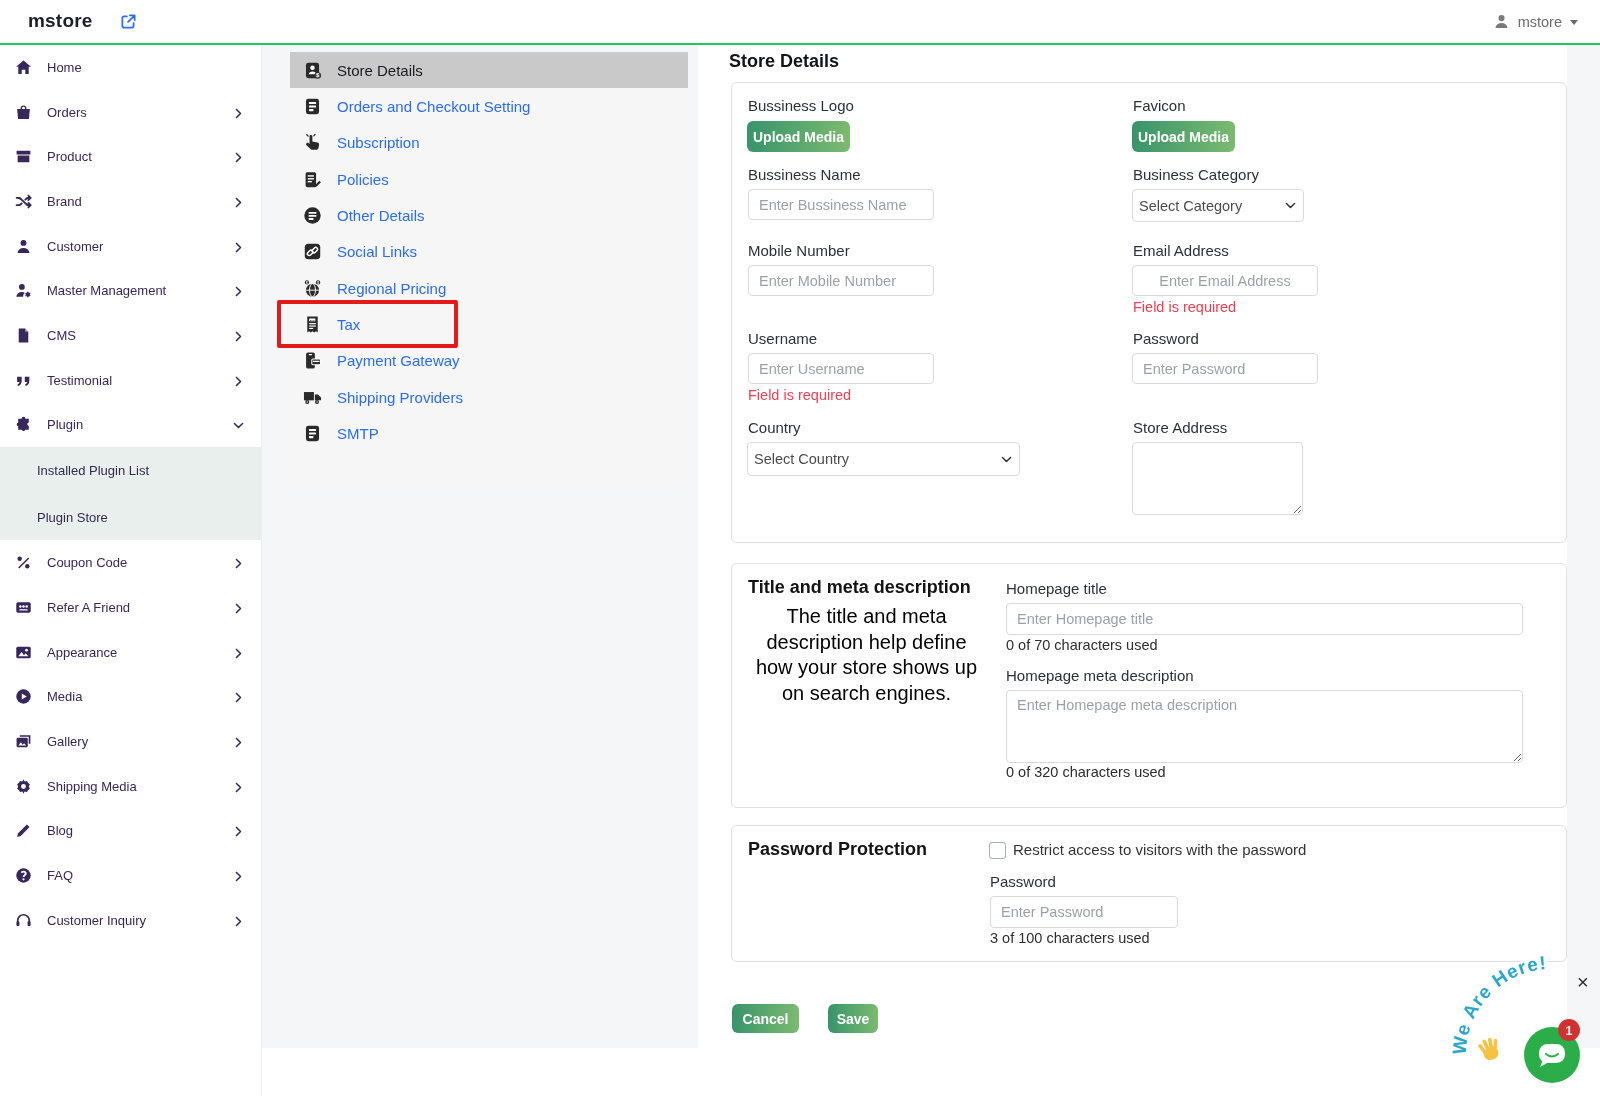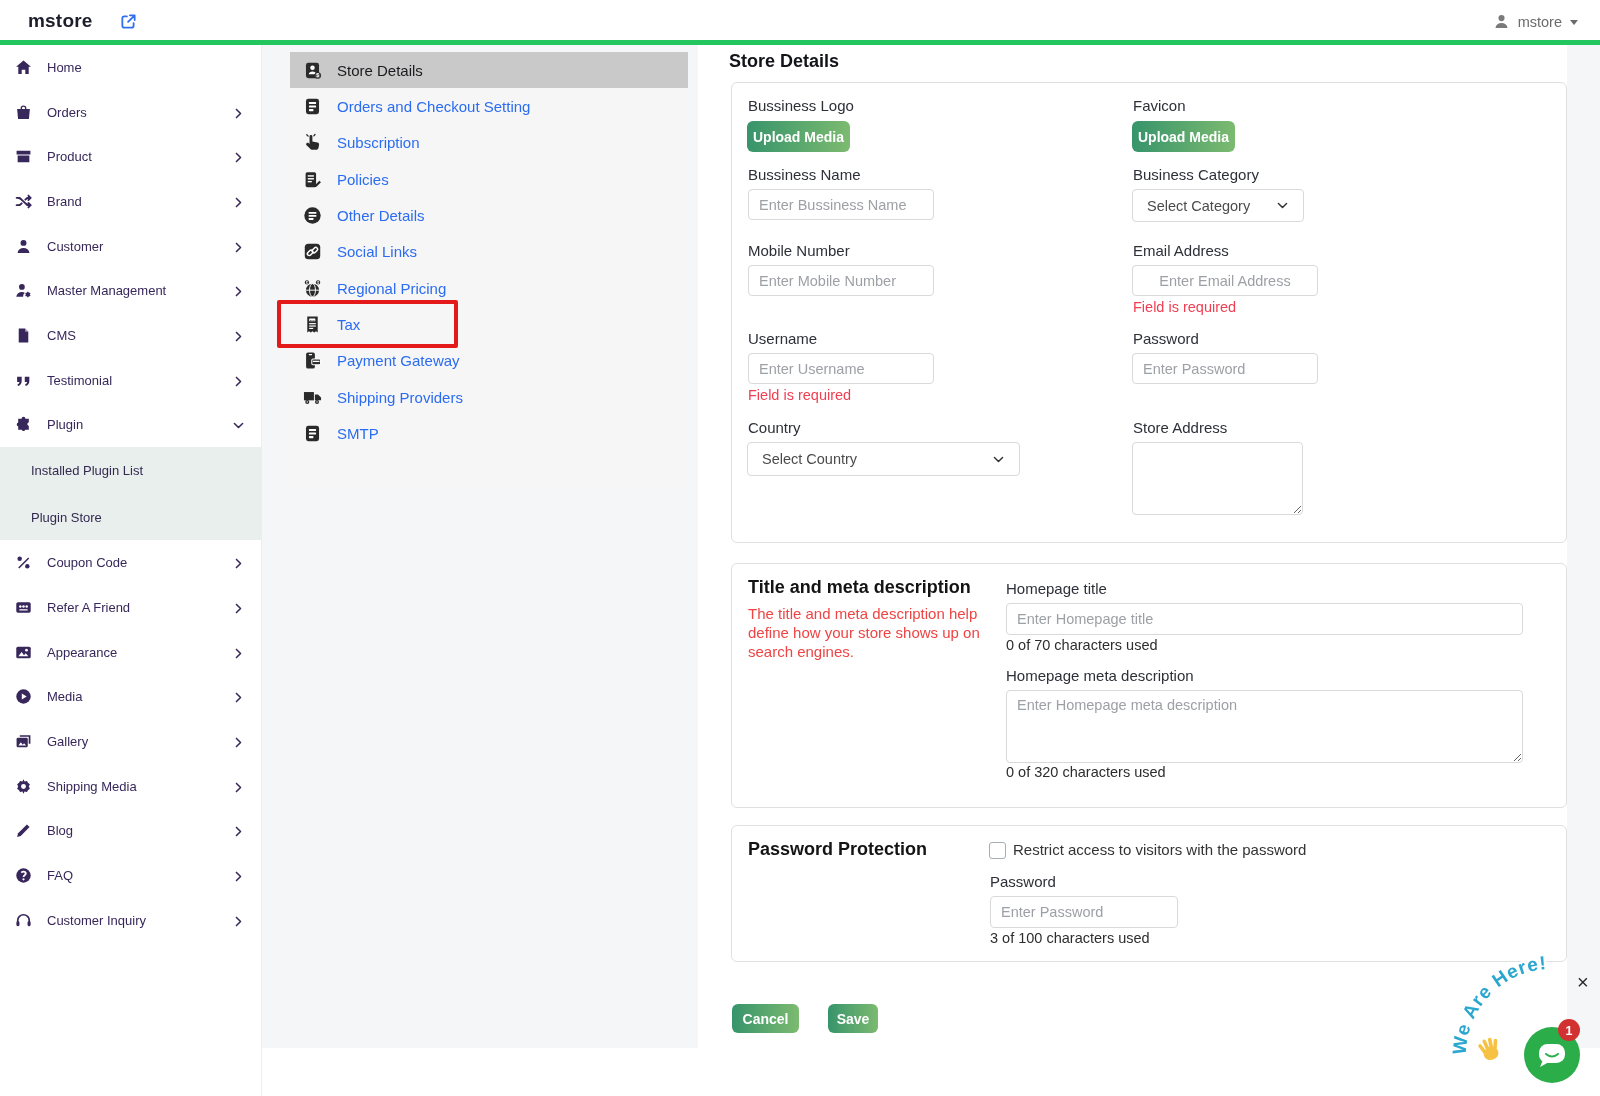--- a/index.html
+++ b/index.html
@@ -1,21 +1,21 @@
 <!DOCTYPE html>
 <html><head>
 <meta charset="utf-8">
 <style>
   * { margin:0; padding:0; box-sizing:border-box; }
   html,body { background:#fff; }
   body { font-family:"Liberation Sans", sans-serif; }
   #app { position:relative; width:1600px; height:1096px; background:#fff; overflow:hidden; }
 
   
-  .header { position:absolute; left:0; top:0; width:1600px; height:45px; background:#fff; border-bottom:5px solid #22c55e; z-index:6; }
+  .header { position:absolute; left:0; top:0; width:1600px; height:45px; background:#fff; border-bottom:2px solid #22c55e; z-index:6; }
   .logo { position:absolute; left:28px; top:10px; font-size:19px; font-weight:600; color:#1d1d2b; letter-spacing:.2px; }
   .ext-link { position:absolute; left:120px; top:13px; width:17px; height:17px; color:#2f6ff2; cursor:pointer; }
   .ext-link svg { width:100%; height:100%; }
   .user-menu { position:absolute; right:22px; top:13px; display:flex; align-items:center; gap:8px; color:#6b6b6b; font-size:14.5px; cursor:pointer; }
   .user-menu .person { width:17px; height:17px; color:#7a7a7a; }
   .user-menu .person svg { width:100%; height:100%; fill:currentColor; }
   .caret-down { width:0; height:0; border-left:4px solid transparent; border-right:4px solid transparent; border-top:5px solid #6b6b6b; margin-top:2px; }
 
   
   .content-bg { position:absolute; left:262px; top:45px; width:1338px; height:1003px; background:#f4f6f7; }
@@ -24,21 +24,21 @@
   .main-panel { position:absolute; left:698px; top:45px; width:869px; height:1003px; background:#fff; z-index:1; }
 
   
   .sb-item { display:flex; align-items:center; height:44.7px; padding:0 16px 0 15px; color:#37275a; cursor:pointer; }
   .sb-icon { width:19px; height:17px; flex:none; display:flex; align-items:center; }
   .sb-icon svg { width:17px; height:17px; fill:currentColor; }
   .sb-label { margin-left:13px; font-size:13px; white-space:nowrap; }
   .sb-chev { margin-left:auto; width:13px; height:13px; flex:none; }
   .sb-chev svg { width:13px; height:13px; }
   .sb-chev.down svg { transform:rotate(90deg); }
-  .sb-item.submenu { height:46.6px; background:#e9efec; padding-left:18px; color:#332a52; }
+  .sb-item.submenu { height:46.6px; background:#e9efec; padding-left:24px; color:#332a52; }
 
   
   .nav-item { display:flex; align-items:center; height:36.33px; padding:0 12px 0 13px; cursor:pointer; color:#2b6cf0; }
   .nav-icon { width:21px; height:19px; flex:none; display:flex; align-items:center; color:#2a2a2a; }
   .nav-icon svg { width:19px; height:19px; fill:currentColor; }
   .nav-label { margin-left:13px; font-size:15px; white-space:nowrap; }
   .nav-item.selected { background:#c9c9c9; color:#1b1b1f; }
 
   .red-annotation { position:absolute; left:277px; top:300px; width:181px; height:48px; border:4px solid #e41a1a; border-radius:2px; z-index:4; pointer-events:none; }
 
@@ -46,27 +46,27 @@
   .page-title { position:absolute; left:729px; top:51px; font-size:18px; font-weight:600; color:#131419; z-index:2; }
   .card { position:absolute; background:#fff; border:1px solid #e0e0e0; border-radius:6px; z-index:1; }
   .card1 { left:731px; top:82px;  width:836px; height:461px; }
   .card2 { left:731px; top:563px; width:836px; height:245px; }
   .card3 { left:731px; top:825px; width:836px; height:137px; }
 
   .flabel { position:absolute; font-size:15px; color:#2e3039; z-index:2; white-space:nowrap; }
   .ferror { position:absolute; font-size:14.5px; color:#f03e52; z-index:2; white-space:nowrap; }
   .fcount { position:absolute; font-size:14.5px; color:#2d2d2d; z-index:2; white-space:nowrap; }
   .h2 { position:absolute; font-size:18px; font-weight:600; color:#141414; z-index:2; white-space:nowrap; }
-  .para { position:absolute; font-size:15px; color:#ef4444; line-height:1.28; z-index:2; }
+  .para { position:absolute; font-size:20px; color:#000000; line-height:1.28; z-index:2;text-align:center; }
 
   .tinput, .tarea { position:absolute; border:1px solid #d9d9d9; border-radius:4px; background:#fff; font-family:"Liberation Sans",sans-serif; font-size:14.5px; color:#444; padding:0 10px; z-index:2; outline:none; }
   .tarea { padding:6px 10px; resize:both; }
   .tinput::placeholder, .tarea::placeholder { color:#9da0a5; }
 
-  .dselect { position:absolute; border:1px solid #d9d9d9; border-radius:4px; background:#fff; font-size:14.5px; color:#4b4b4b; display:flex; align-items:center; padding:0 14px; z-index:2; cursor:pointer; }
+  .dselect { position:absolute; border:1px solid #d9d9d9; border-radius:4px; background:#fff; font-size:14.5px; color:#4b4b4b; display:flex; align-items:center; padding:0 6px; z-index:2; cursor:pointer; }
   .dselect .sel-caret { margin-left:auto; width:13px; height:13px; color:#333; }
   .dselect .sel-caret svg { width:13px; height:13px; }
 
   .gbtn { position:absolute; display:flex; align-items:center; justify-content:center; border:none; border-radius:6px; background:linear-gradient(90deg,#37946b 0%,#7cba70 100%); color:#fff; font-family:"Liberation Sans",sans-serif; font-size:14px; font-weight:700; cursor:pointer; z-index:2; }
 
   .cb { position:absolute; width:17px; height:17px; appearance:none; -webkit-appearance:none; border:1.5px solid #a5adb5; border-radius:3px; background:#fff; z-index:2; cursor:pointer; }
 
   
   .chat-close { position:absolute; left:1577px; top:972px; font-size:20px; color:#2b2b2b; line-height:1; cursor:pointer; z-index:7; }
   .chat-svg { position:absolute; left:1442px; top:955px; width:158px; height:141px; z-index:6; }

